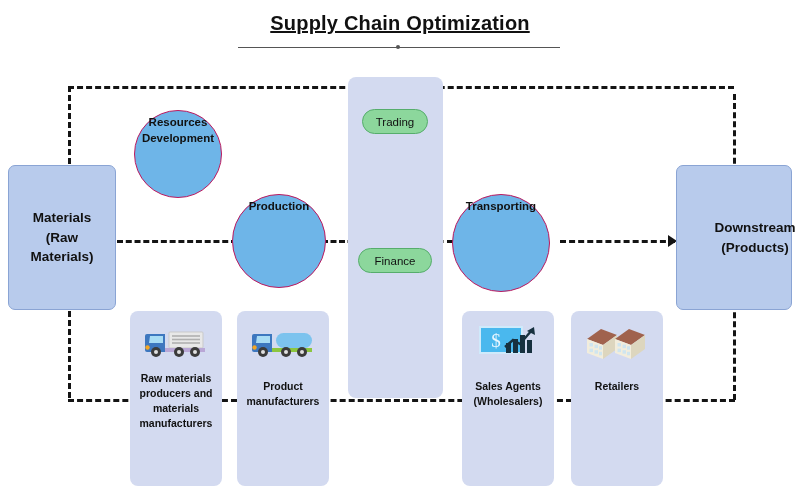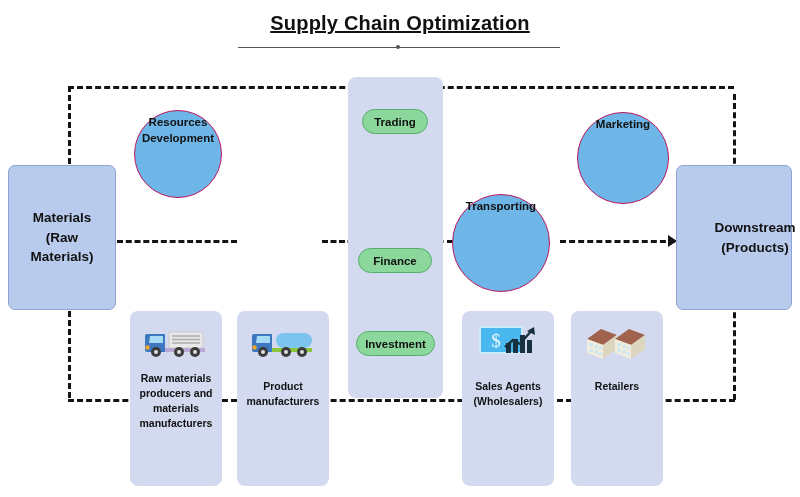--- a/index.html
+++ b/index.html
@@ -104,21 +104,21 @@
   .pill {
     position: absolute;
     background: #8CD79C;
     border: 1px solid #56ad6c;
     border-radius: 13px;
     height: 25px;
     display: flex;
     align-items: center;
     justify-content: center;
     font-size: 11.5px;
-    font-weight: bold;
+    font-weight: normal;
     color: #111111;
     box-sizing: border-box;
   }
   #p-trading    { left: 362px; top: 109px; width: 66px; }
   #p-finance    { left: 358px; top: 228px; width: 74px; margin-top: 20px; }
   #p-investment { left: 356px; top: 331px; width: 79px; }
 
   
   .actor {
     position: absolute;
@@ -230,35 +230,32 @@
       <span>(Products)</span>
     </div>
   </div>
 
   <div class="circle" id="c-resources">
     <div>
       <span>Resources</span><br>
       <span>Development</span>
     </div>
   </div>
+  <div class="circle" id="c-production">
+    <span>Production</span>
+  </div>
   <div class="circle" id="c-transport">
     <span>Transporting</span>
   </div>
-  <div class="circle" id="c-marketing">
-    <span>Marketing</span>
-  </div>
 
   <div class="pill" id="p-trading">
     <span>Trading</span>
   </div>
   <div class="pill" id="p-finance">
     <span>Finance</span>
-  </div>
-  <div class="pill" id="p-investment">
-    <span>Investment</span>
   </div>
 
   <div class="actor" id="a-raw">
     <div class="actor-icon">
       <svg class="icon-svg" width="66" height="34" viewBox="0 0 66 34">
         <rect x="26" y="6" width="34" height="16" rx="1" fill="#e8e8e8" stroke="#c9c9c9" stroke-width="1"></rect>
         <g stroke="#b0b0b0" stroke-width="1.6">
           <line x1="29" y1="10" x2="57" y2="10"></line>
           <line x1="29" y1="13.5" x2="57" y2="13.5"></line>
           <line x1="29" y1="17" x2="57" y2="17"></line>

